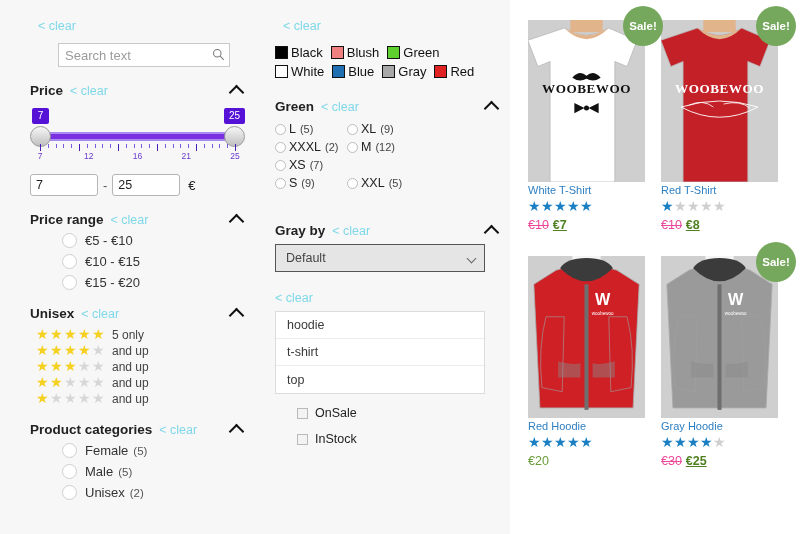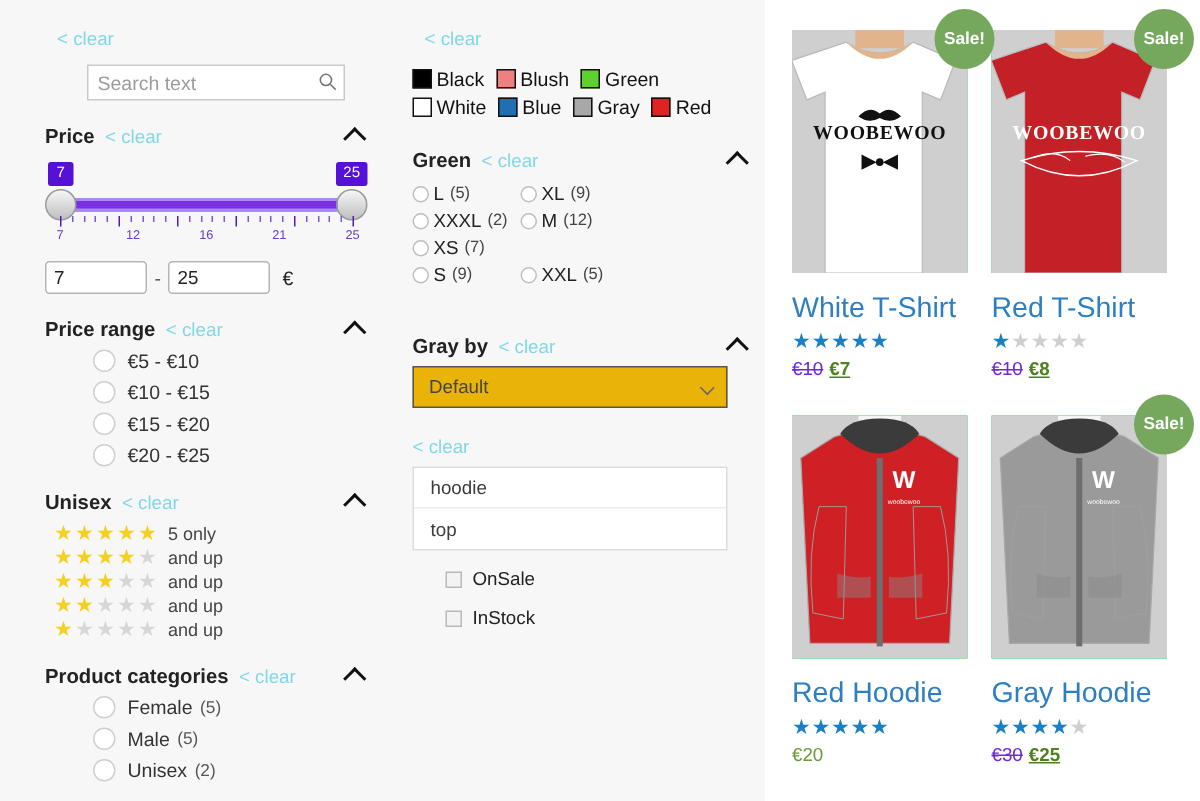--- a/index.html
+++ b/index.html
@@ -148,21 +148,21 @@
     width:11px; height:11px; border-radius:50%;
     border:1px solid #bdbdbd; background:#fff;
     display:inline-block; flex:none; margin-right:3px;
   }
   .size-label { font-size:12.5px; color:#222; }
   .size-count { font-size:11px; color:#444; margin-left:4px; }
 
   .select-wrap { position:relative; width:210px; margin-top:4px; }
   .select-box {
     width:210px; height:28px;
-    border:1px solid #555; background:#eab308;
+    border:1px solid #555; background:#e5e5e5;
     font-size:12.5px; color:#444;
     padding:4px 22px 4px 10px;
     font-family:"Liberation Sans", sans-serif;
     display:flex; align-items:center;
   }
   .sel-caret {
     position:absolute; right:9px; top:11px;
     width:8px; height:5px;
   }
   .sel-caret:before{
@@ -196,28 +196,28 @@
   }
   .sale-badge {
     position:absolute; top:-8px; right:-8px;
     width:40px; height:40px; border-radius:50%;
     background:#75a85c; color:#fff;
     font-size:11.5px; font-weight:bold;
     display:flex; align-items:center; justify-content:center;
     z-index:5;
   }
   .prod-title {
-    margin-top:13px; font-size:19px; color:#2e7fc1;
+    margin-top:2px; font-size:11px; color:#2e7fc1;
   }
   .prod-stars { margin-top:3px; font-size:14px; line-height:15px; }
   .prod-stars span { display:inline-block; width:13px; }
   .ps-on { color:#1b7fc4; }
   .ps-off { color:#cfcfcf; }
   .prod-price { margin-top:4px; font-size:12.5px; color:#6a9b3c; }
-  .price-old { text-decoration:line-through; color:#6d28d9; margin-right:4px; }
+  .price-old { text-decoration:line-through; color:#ec4899; margin-right:4px; }
   .price-new { text-decoration:underline; color:#4f8021; font-weight:bold; }
   .price-single { color:#6a9b3c; }
 </style>
 </head>
 <body>
 
 <div class="page">
 
   <div class="col-left">
 
@@ -300,24 +300,20 @@
           <span class="opt-label">€5 - €10</span>
         </div>
         <div class="opt-row">
           <span class="radio"></span>
           <span class="opt-label">€10 - €15</span>
         </div>
         <div class="opt-row">
           <span class="radio"></span>
           <span class="opt-label">€15 - €20</span>
         </div>
-        <div class="opt-row">
-          <span class="radio"></span>
-          <span class="opt-label">€20 - €25</span>
-        </div>
       </div>
 
     
     <div class="sec-head">
       <span class="sec-title">Unisex</span>
       <span class="clear">&lt; clear</span>
       <span class="chevron-up"></span>
     </div>
     <div id="ratingList">
         <div class="rating-row">
@@ -466,20 +462,21 @@
       <div class="select-box">Default</div>
       <span class="sel-caret"></span>
     </div>
 
     
     <div style="margin:18px 0 6px 0;">
       <span class="clear">&lt; clear</span>
     </div>
     <div class="taglist" id="tagList">
         <div class="tag-item">hoodie</div>
+        <div class="tag-item">t-shirt</div>
         <div class="tag-item">top</div>
       </div>
 
     
     <div id="toggleList">
         <div class="check-row">
           <span class="checkbox"></span>
           <span class="check-label">OnSale</span>
         </div>
         <div class="check-row">

